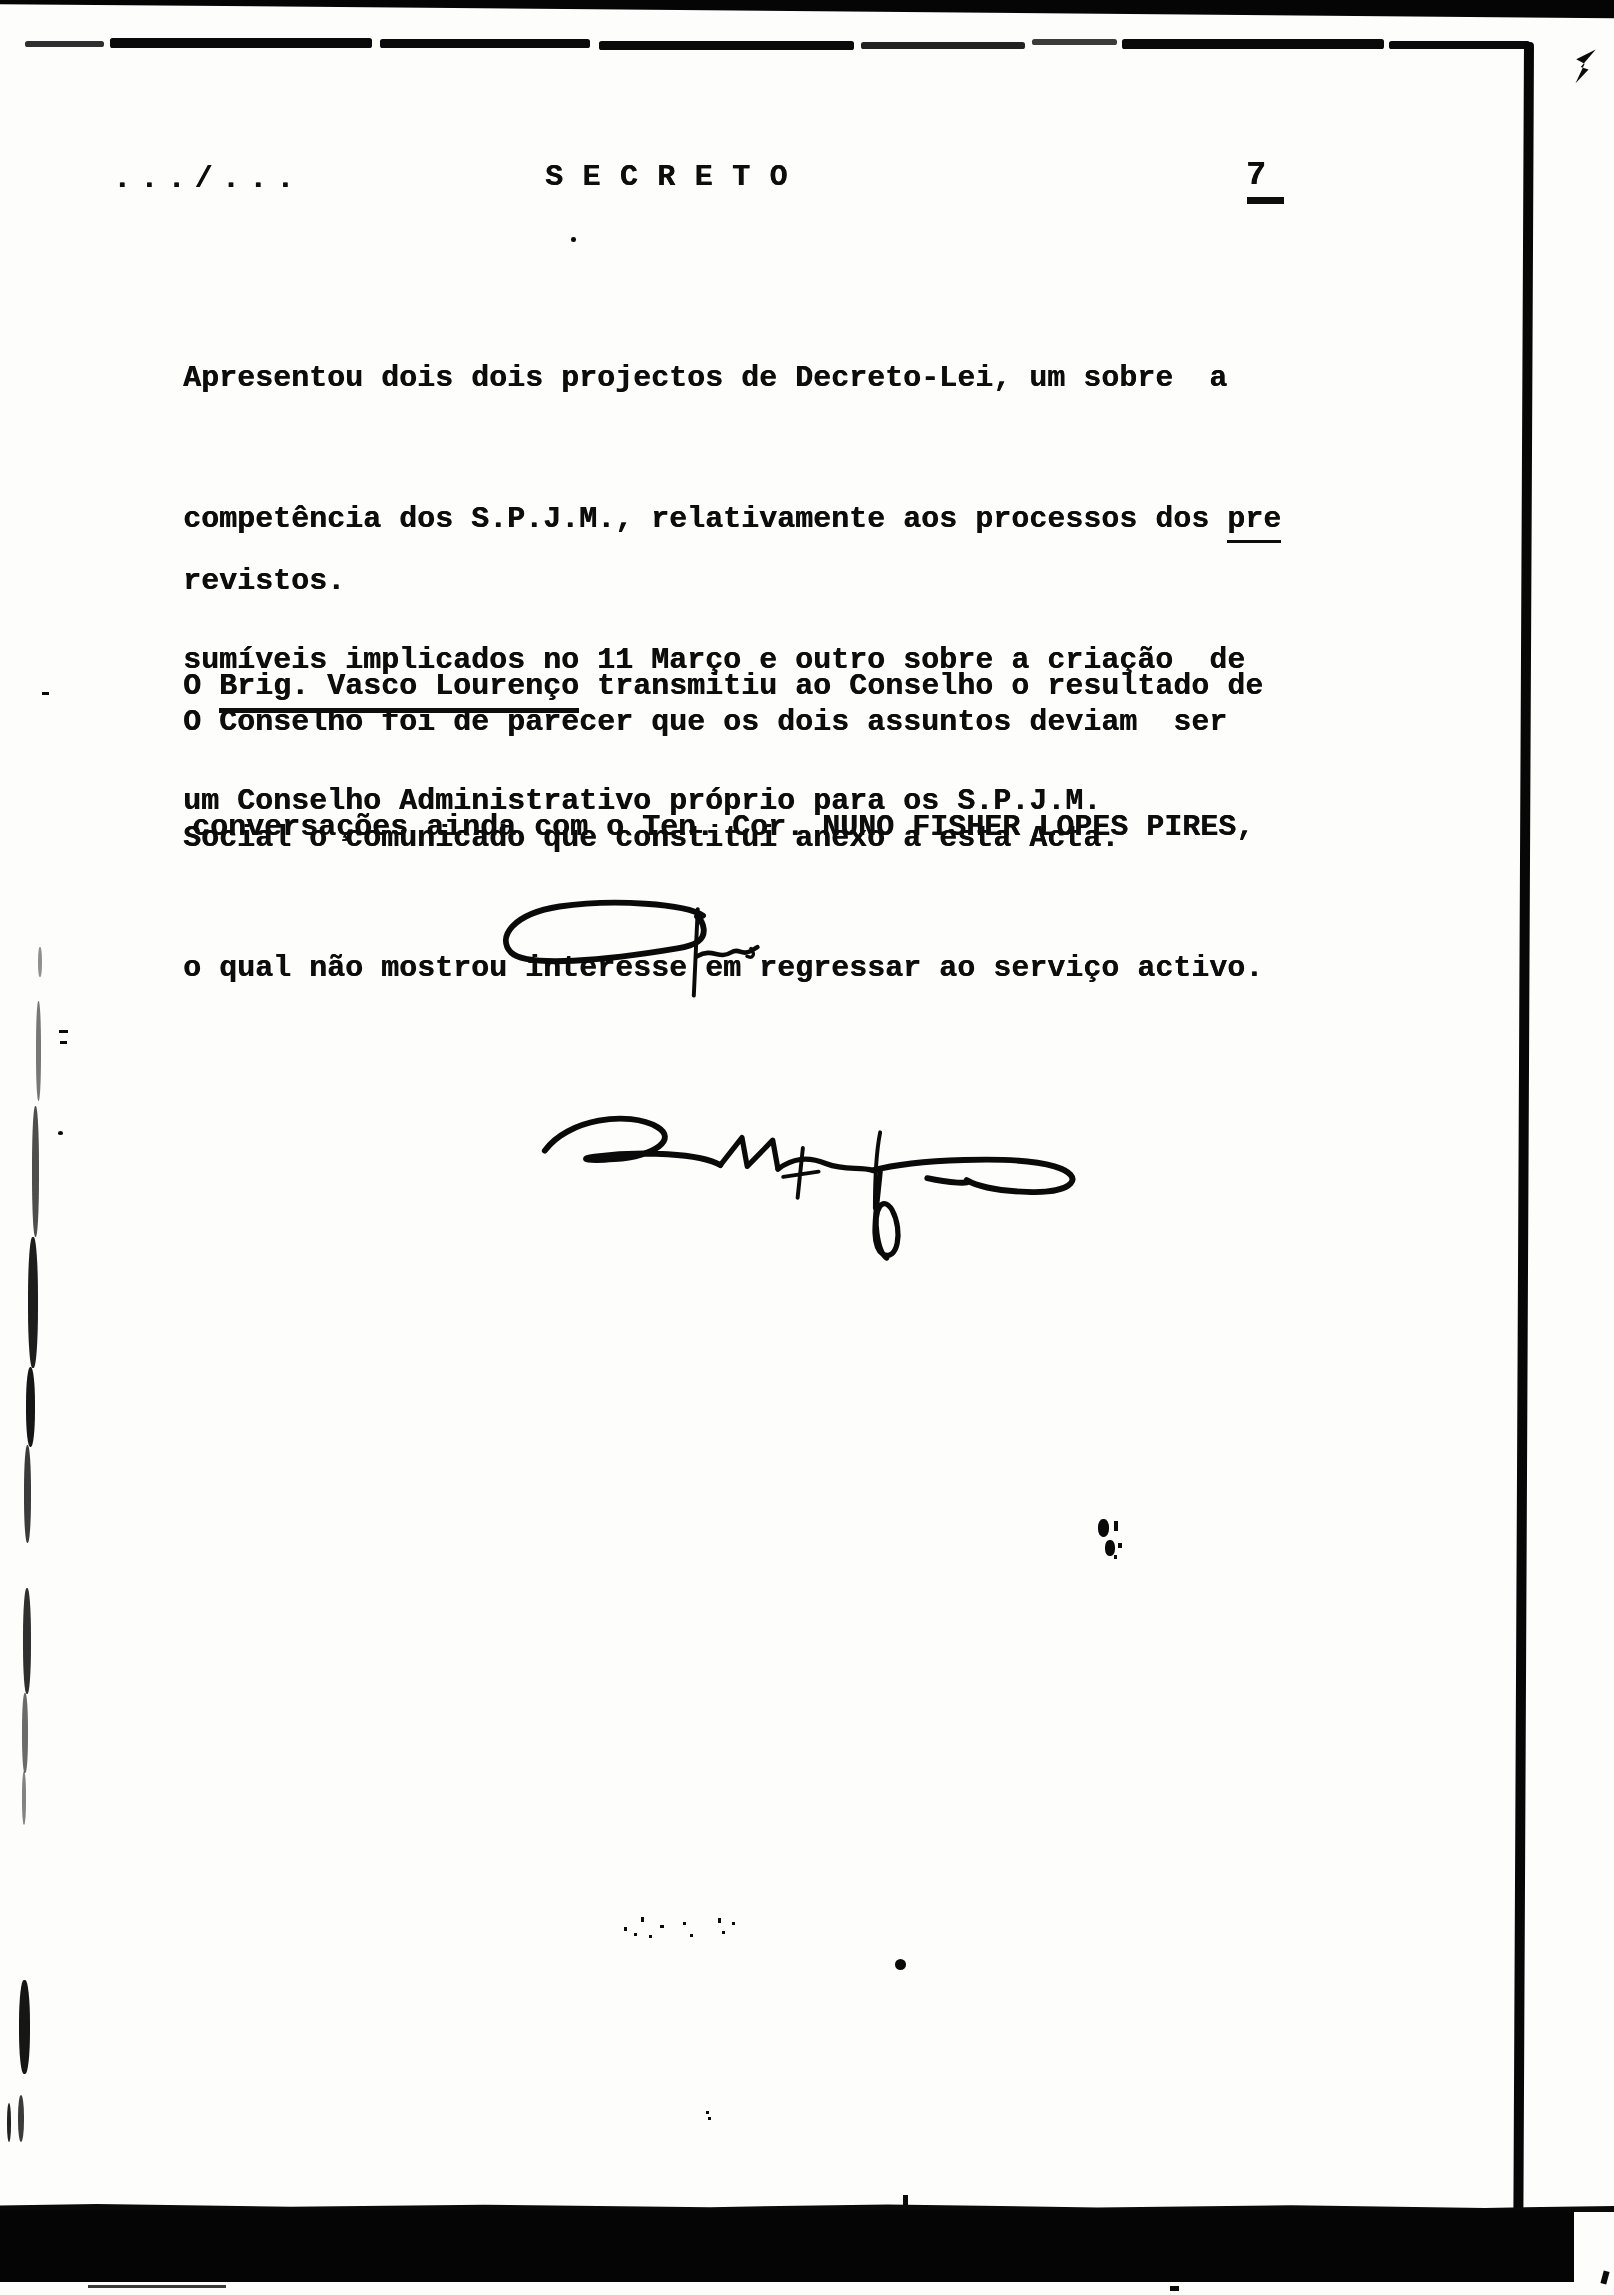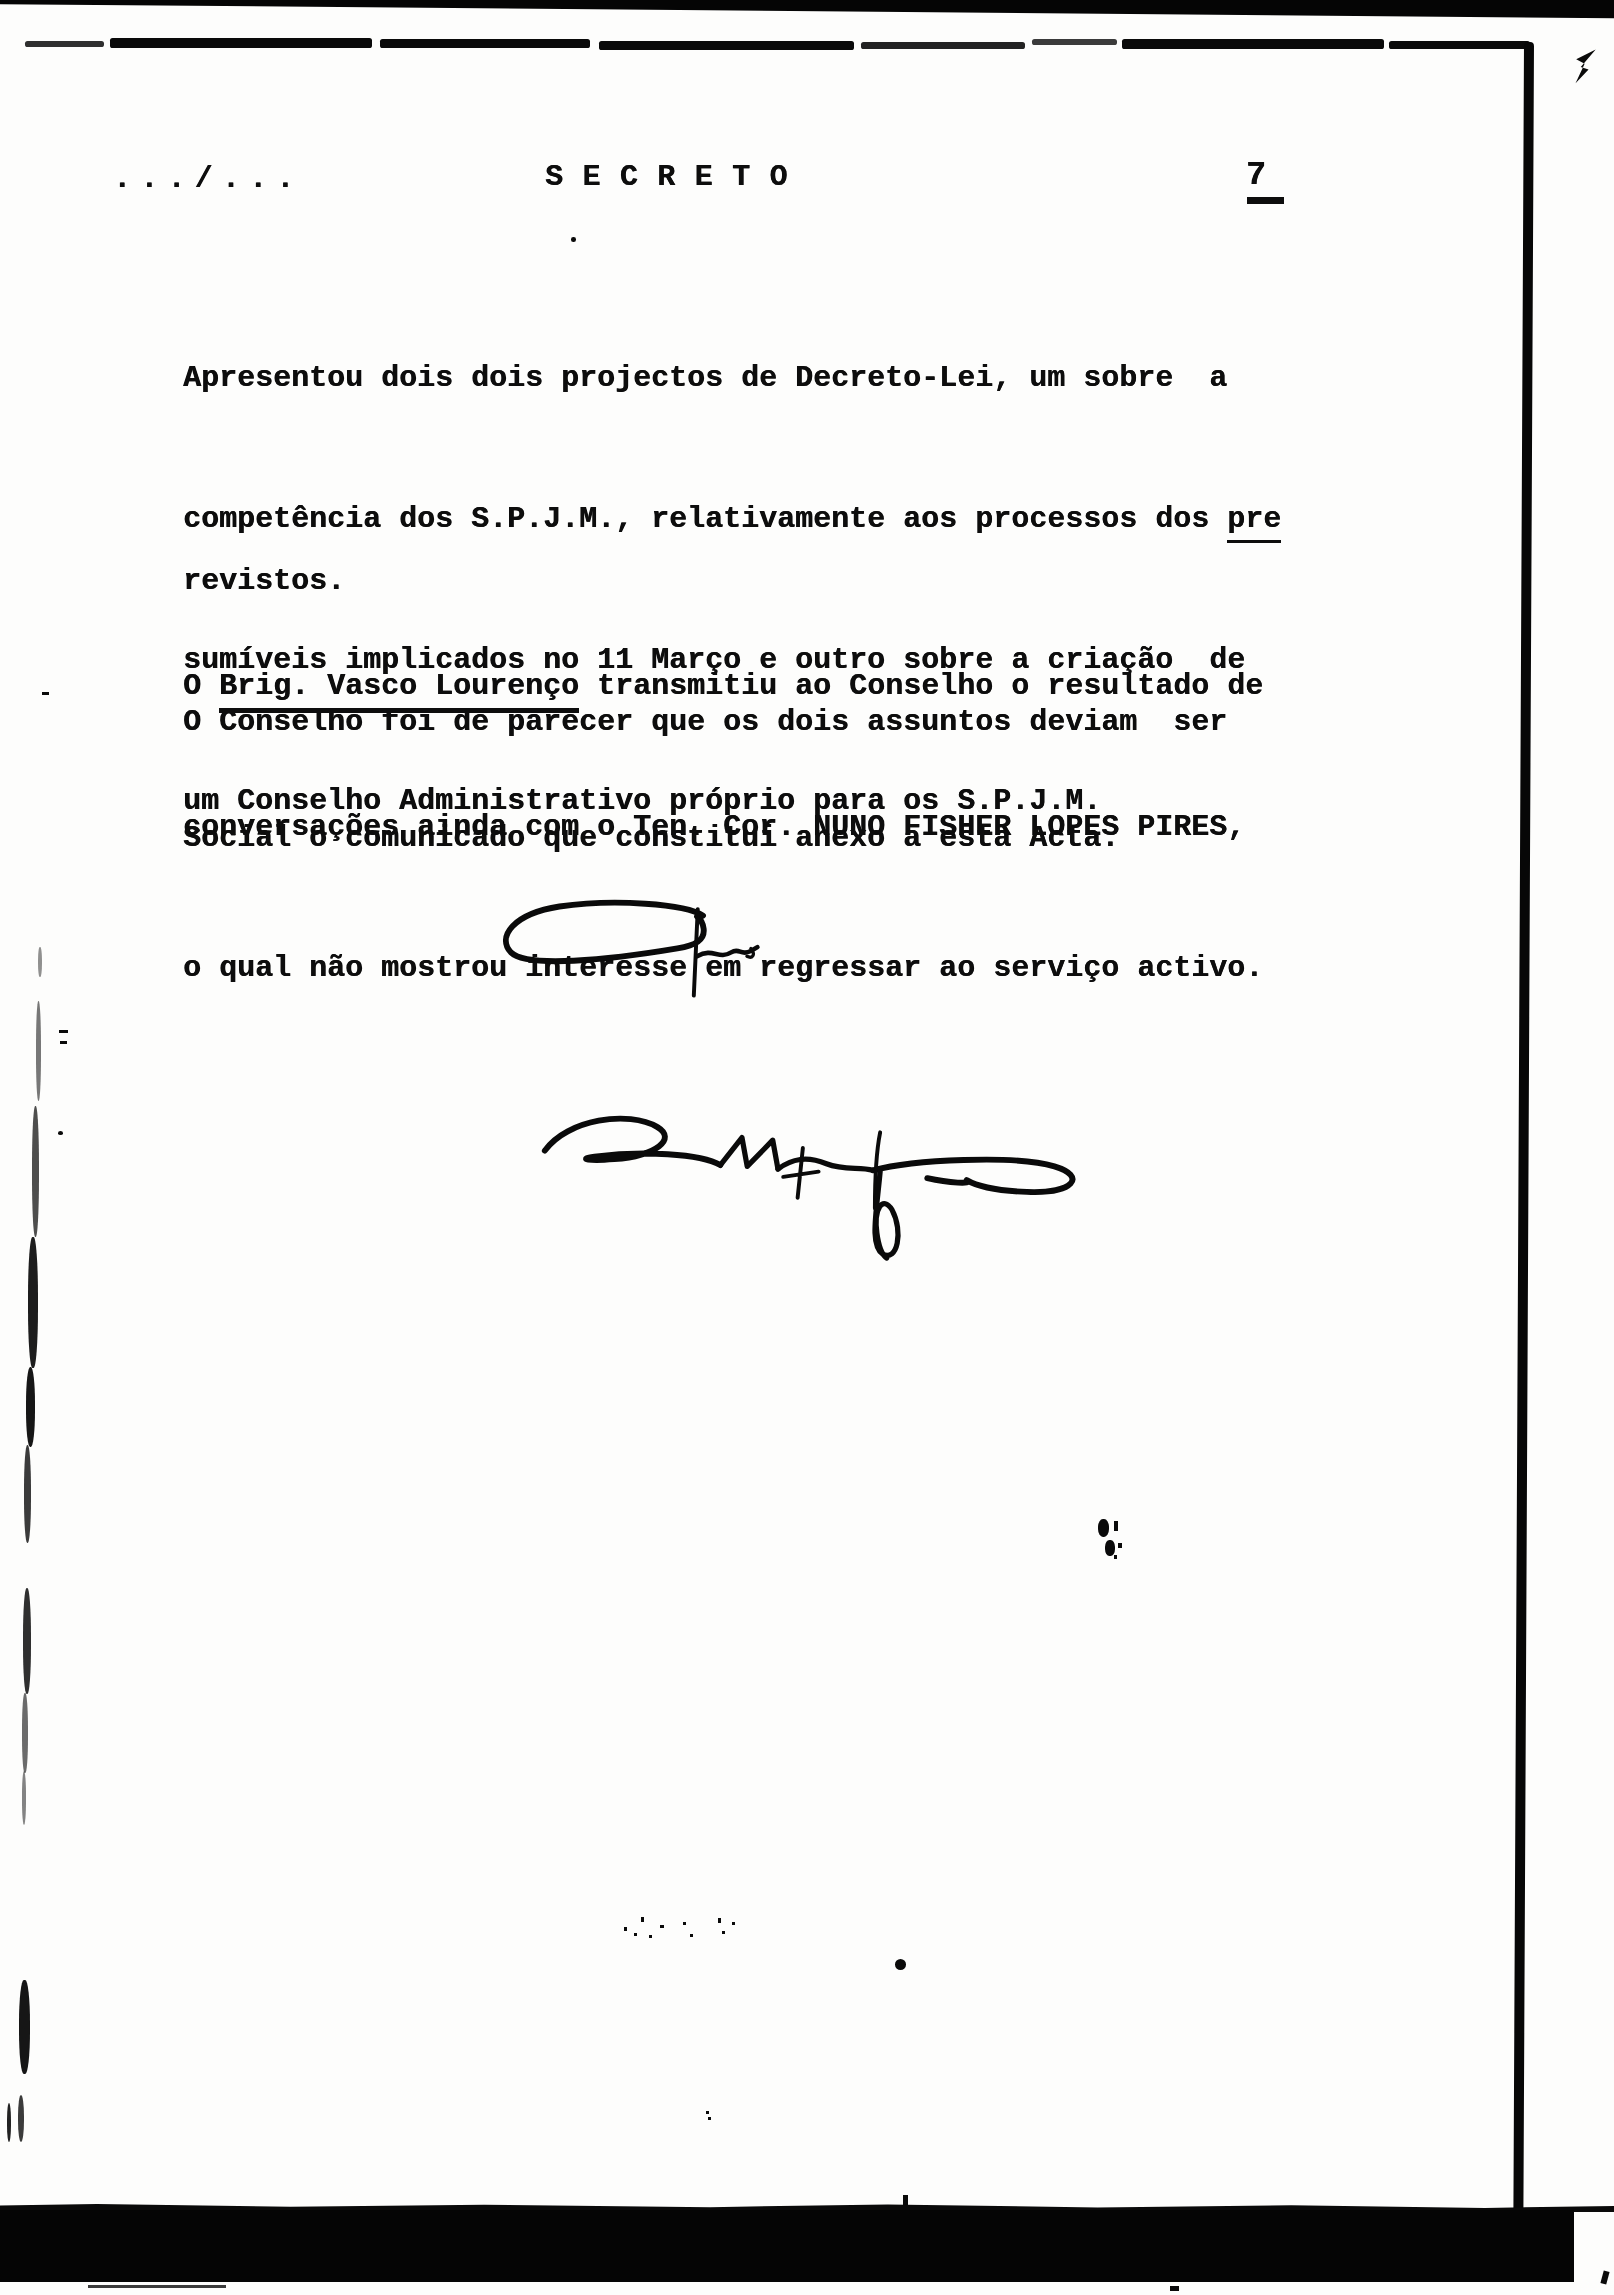--- a/index.html
+++ b/index.html
@@ -88,21 +88,21 @@
     <div class="tl"><span>competência dos S.P.J.M., relativamente aos processos dos </span><span class="u-pre">pre</span></div>
     <div class="tl">sumíveis implicados no 11 Março e outro sobre a criação  de</div>
     <div class="tl">um Conselho Administrativo próprio para os S.P.J.M.</div>
   </div>
 
   <div class="tw" style="left:183px;top:464px;">
     <div class="tl">revistos.</div>
     <div class="tl">O Conselho foi de parecer que os dois assuntos deviam  ser</div>
   </div>
 
-  <div class="tw" style="left:183px;top:569px;">
+  <div class="tw" style="left:183px;top:569px;text-align:center;">
     <div class="tl"><span>O </span><span class="u-name">Brig. Vasco Lourenço</span><span> transmitiu ao Conselho o resultado de</span></div>
     <div class="tl">conversações ainda com o Ten. Cor. NUNO FISHER LOPES PIRES,</div>
     <div class="tl">o qual não mostrou interesse em regressar ao serviço activo.</div>
   </div>
 
   <div class="tw" style="left:183px;top:721px;">
     <div class="tl">Social o comunicado que constitui anexo a esta Acta.</div>
   </div>
 
   <svg class="sig" style="left:486px;top:896px;" width="295" height="118" viewBox="0 0 450 180">

